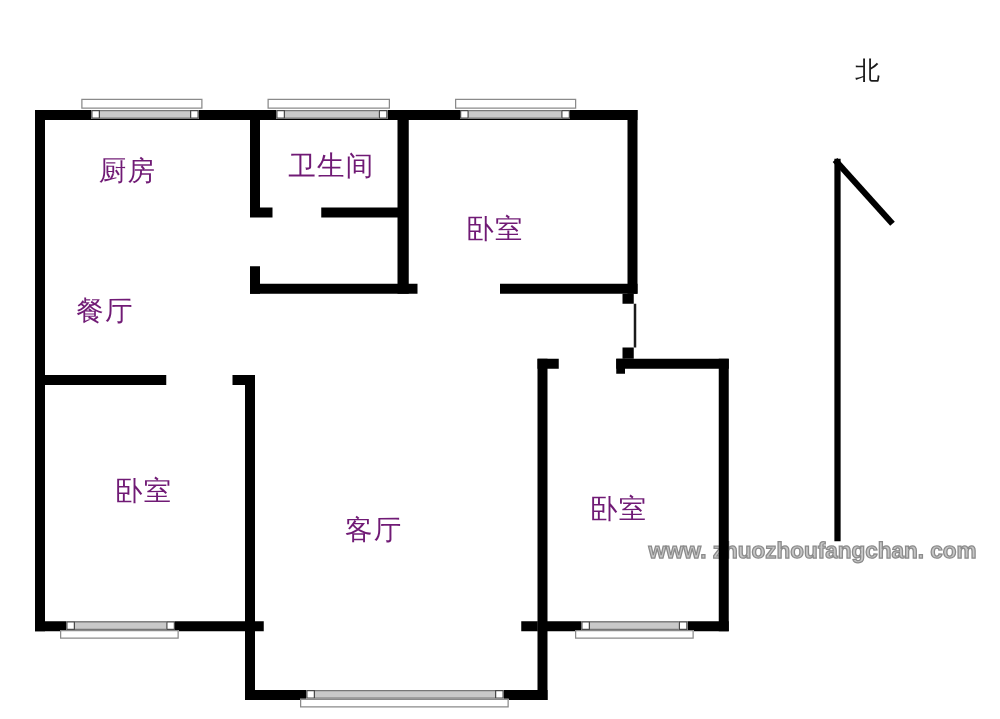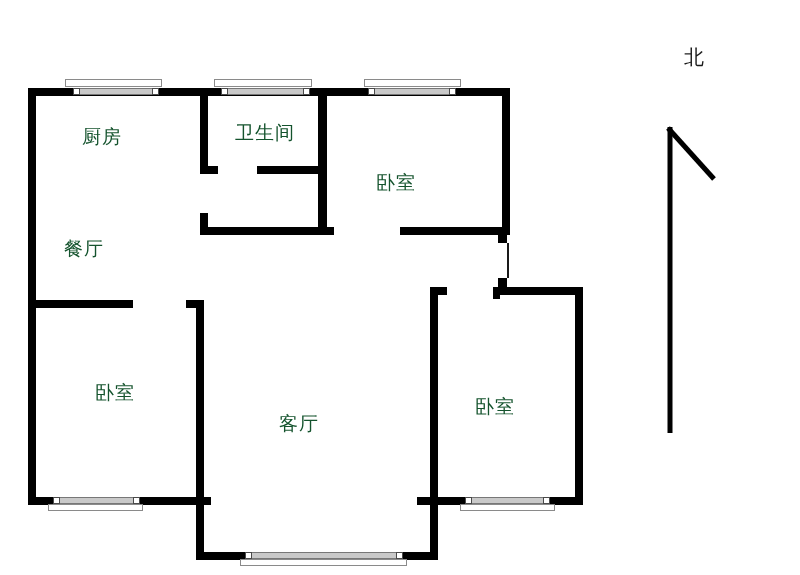--- a/index.html
+++ b/index.html
@@ -4,21 +4,21 @@
 <style>
   html,body{margin:0;padding:0;background:#ffffff;}
   #canvas{
     position:relative;width:800px;height:575px;background:#ffffff;overflow:hidden;
     font-family:"Liberation Serif","DejaVu Serif",serif;
   }
   .wall{position:absolute;background:#000000;}
   .thinline{position:absolute;background:#1a1a1a;}
   .room-label{
     position:absolute;transform:translate(-50%,-50%);
-    font-size:19px;color:#14532d;letter-spacing:1px;white-space:nowrap;
+    font-size:22px;color:#701a75;letter-spacing:1px;white-space:nowrap;
   }
   .compass-label{
     position:absolute;transform:translate(-50%,-50%);
     font-size:20px;color:#1a1a1a;
   }
   .win-outline{position:absolute;background:#ffffff;border:1px solid #8a8a8a;box-sizing:border-box;}
   .win-glass{position:absolute;background:#c9c9c9;border:1px solid #777777;box-sizing:border-box;}
   .win-cap{position:absolute;width:7px;height:7px;background:#ffffff;border:1px solid #4a4a4a;box-sizing:border-box;}
   #north-arrow{position:absolute;left:640px;top:118px;}
   #watermark{
@@ -112,15 +112,16 @@
   <div class="room-label" style="left:299px;top:424px">客厅</div>
   <div class="room-label" style="left:495px;top:407px">卧室</div>
 
   <div class="compass-label" style="left:694px;top:57px">北</div>
   <svg id="north-arrow" width="100" height="325" viewBox="0 0 100 325">
     <line x1="30" y1="9" x2="30" y2="315" stroke="#000000" stroke-width="5"></line>
     <line x1="28" y1="10" x2="74" y2="61" stroke="#000000" stroke-width="5"></line>
   </svg>
 
   <div id="watermark">
+    <div class="wm-line2">www. zhuozhoufangchan. com</div>
   </div>
 
 </div>
 
 </body></html>

